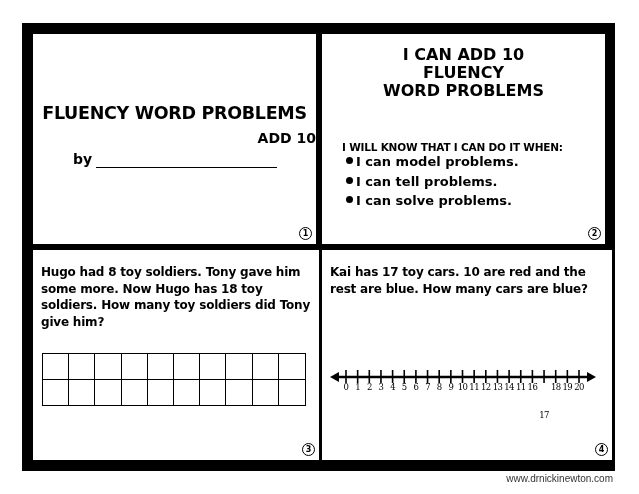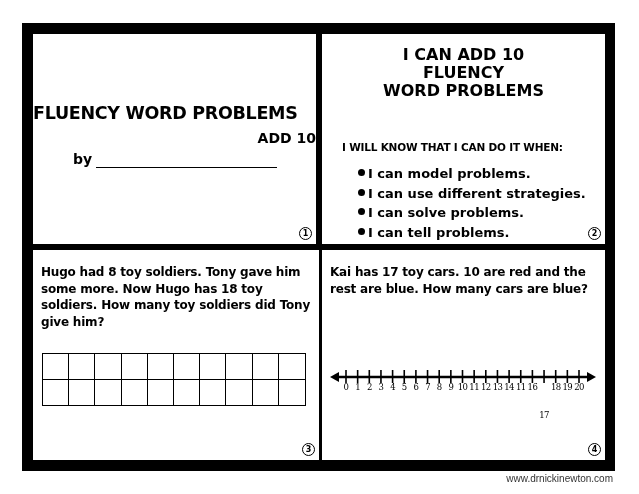--- a/index.html
+++ b/index.html
@@ -10,51 +10,51 @@
     .frame {
       position: absolute; left: 22px; top: 23px; width: 593px; height: 448px;
       background: #000;
     }
     .card {
       position: absolute; background: #fff; overflow: hidden; text-decoration: underline;
     }
     .c1 { left: 11px; top: 11px; width: 283px; height: 210px; }
     .c2 { left: 300px; top: 11px; width: 283px; height: 210px; }
     .c3 { left: 11px; top: 227px; width: 286px; height: 210px; }
-    .c4 { left: 300px; top: 227px; width: 283px; height: 210px; }
+    .c4 { left: 300px; top: 227px; width: 283px; height: 210px; padding-left: 7px; }
 
     .num {
       position: absolute; right: 4px; bottom: 4px; width: 11px; height: 11px;
       border: 1.6px solid #000; border-radius: 50%;
       font-size: 8px; font-weight: bold; line-height: 11px; text-align: center;
     }
 
     .c1 .title {
-      position: absolute; left: 0; width: 100%; top: 69px; 
+      position: absolute; left: 0; width: 100%; top: 69px; text-align: center;
       font-weight: bold; font-size: 17.5px; letter-spacing: -0.3px;
     }
     .c1 .sub {
       position: absolute; left: 0; width: 100%; top: 96px; text-align: right;
       font-weight: bold; font-size: 14px;
     }
     .c1 .by {
       position: absolute; left: 40px; top: 117px; font-weight: bold; font-size: 14px;
     }
     .c1 .byline {
       position: absolute; left: 63px; top: 133px; width: 181px; border-bottom: 1.5px solid #000;
     }
 
     .c2 .head {
       position: absolute; left: 0; width: 100%; top: 12px; text-align: center;
       font-weight: bold; font-size: 16px; line-height: 18px;
     }
     .c2 .know {
       position: absolute; left: 20px; top: 107px; font-weight: bold; font-size: 10.5px; letter-spacing: -0.2px;
     }
-    .c2 ul { position: absolute; left: 24px; top: 118px; margin: 12px; padding: 0; list-style: none; }
+    .c2 ul { position: absolute; left: 24px; top: 118px; margin: 0; padding: 0; list-style: none; }
     .c2 li { font-weight: bold; font-size: 13px; line-height: 19.5px; }
     .c2 li .dot { display: inline-block; width: 7px; height: 7px; background: #000; border-radius: 50%; margin-right: 3px; vertical-align: 2px; }
 
     .c3 .q, .c4 .q {
       position: absolute; left: 8px; right: 6px; top: 14px;
       font-weight: bold; font-size: 12px; line-height: 16.5px; letter-spacing: -0.2px;
     }
     .tenframe {
       position: absolute; left: 9px; top: 103px; width: 264px; height: 53px;
       display: grid; grid-template-columns: repeat(10, 1fr); grid-template-rows: repeat(2, 1fr);
@@ -91,23 +91,22 @@
 
   <div class="card c2">
     <div class="head">
       <div>I CAN ADD 10</div>
       <div>FLUENCY</div>
       <div>WORD PROBLEMS</div>
     </div>
     <div class="know">I WILL KNOW THAT I CAN DO IT WHEN:</div>
     <ul>
       <li><span class="dot"></span><span>I can model problems.</span></li>
-      <li><span class="dot"></span><span>I can use different strategies.</span></li>
+      <li><span class="dot"></span><span>I can tell problems.</span></li>
       <li><span class="dot"></span><span>I can solve problems.</span></li>
-      <li><span class="dot"></span><span>I can tell problems.</span></li>
     </ul>
     <div class="num">2</div>
   </div>
 
   <div class="card c3">
     <div class="q">Hugo had 8 toy soldiers. Tony gave him some more. Now Hugo has 18 toy soldiers. How many toy soldiers did Tony give him?</div>
     <div class="tenframe" id="tenframe">
         <div class="cell"></div>
         <div class="cell"></div>
         <div class="cell"></div>

